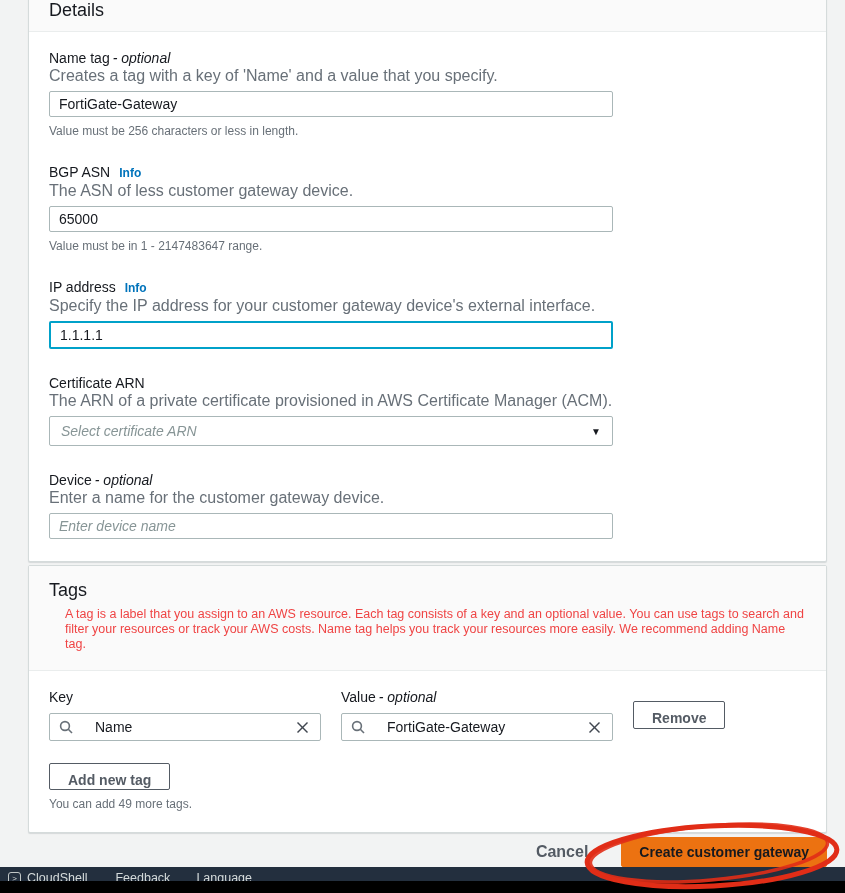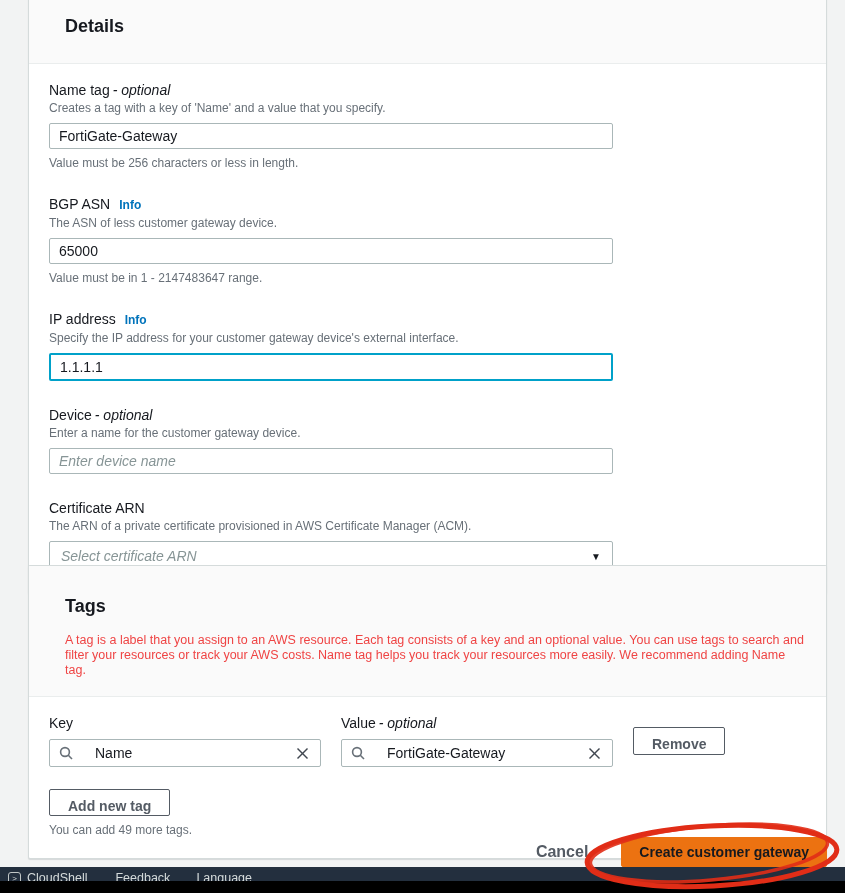--- a/index.html
+++ b/index.html
@@ -12,30 +12,30 @@
   }
   .card {
     position:absolute; left:28px; width:799px;
     background:#ffffff; border:1px solid #d5dbdb; border-radius:2px;
     box-shadow:0 1px 1px 0 rgba(0,28,36,.12);
   }
   .card-header {
     background:#fafafa; border-bottom:1px solid #eaeded;
     padding:13px 20px 10px 20px;
   }
-  .card-title { margin:16px; font-size:18px; font-weight:700; color:#16191f; line-height:22px; }
+  .card-title { margin:0; font-size:18px; font-weight:400; color:#16191f; line-height:22px; }
   .card-desc { margin:6px 0 2px 16px; font-size:12.5px; line-height:15px; color:#ef4444; max-width:745px; }
   .card-body { padding:18px 20px 22px 20px; }
 
   .field { margin-bottom:26px; }
   .field:last-child { margin-bottom:0; }
   .label-row { font-size:14px; line-height:16px; color:#16191f; }
   .opt { font-style:italic; margin-left:3px; }
   .info-link { color:#0073bb; font-weight:700; font-size:12px; margin-left:9px; text-decoration:none; cursor:pointer; }
-  .field-desc { font-size:12px; line-height:14px; color:#687078; margin-top:3px; }
+  .field-desc { font-size:16px; line-height:14px; color:#687078; margin-top:3px; }
   .constraint { font-size:12px; line-height:14px; color:#687078; margin-top:7px; }
 
   .text-input {
     display:block; width:564px; height:26px; margin-top:8px;
     border:1px solid #aab7b8; border-radius:2px;
     padding:0 9px; font-size:14px; color:#16191f;
     font-family:inherit; background:#fff; outline:none;
   }
   .text-input::placeholder { color:#879596; font-style:italic; opacity:1; }
   .text-input.focused { height:28px; border:2px solid #00a1c9; }
@@ -135,34 +135,34 @@
 
     <div class="field">
       <div class="label-row">
         <span>IP address</span><a class="info-link">Info</a>
       </div>
       <div class="field-desc">Specify the IP address for your customer gateway device's external interface.</div>
       <input class="text-input focused" type="text" value="1.1.1.1" style="">
     </div>
 
     <div class="field">
-      <div class="label-row">
-        <span>Device</span><em class="opt">- optional</em>
-      </div>
-      <div class="field-desc">Enter a name for the customer gateway device.</div>
-      <input class="text-input" type="text" placeholder="Enter device name" style="">
-    </div>
-
-    <div class="field">
       <div class="label-row">Certificate ARN</div>
       <div class="field-desc">The ARN of a private certificate provisioned in AWS Certificate Manager (ACM).</div>
       <div class="select">
         <span class="ph">Select certificate ARN</span>
         <span class="caret">▼</span>
       </div>
+    </div>
+
+    <div class="field">
+      <div class="label-row">
+        <span>Device</span><em class="opt">- optional</em>
+      </div>
+      <div class="field-desc">Enter a name for the customer gateway device.</div>
+      <input class="text-input" type="text" placeholder="Enter device name" style="">
     </div>
 
   </div>
 </section>
 
 <section class="card" style="top:565px;">
   <div class="card-header" style="padding-bottom:16px;">
     <h2 class="card-title">Tags</h2>
     <p class="card-desc">A tag is a label that you assign to an AWS resource. Each tag consists of a key and an optional value. You can use tags to search and filter your resources or track your AWS costs. Name tag helps you track your resources more easily. We recommend adding Name tag.</p>
   </div>

